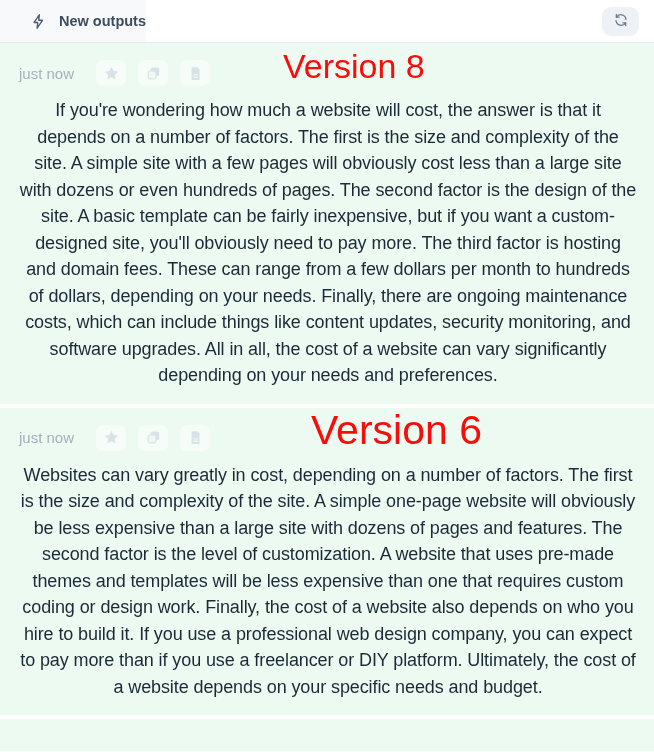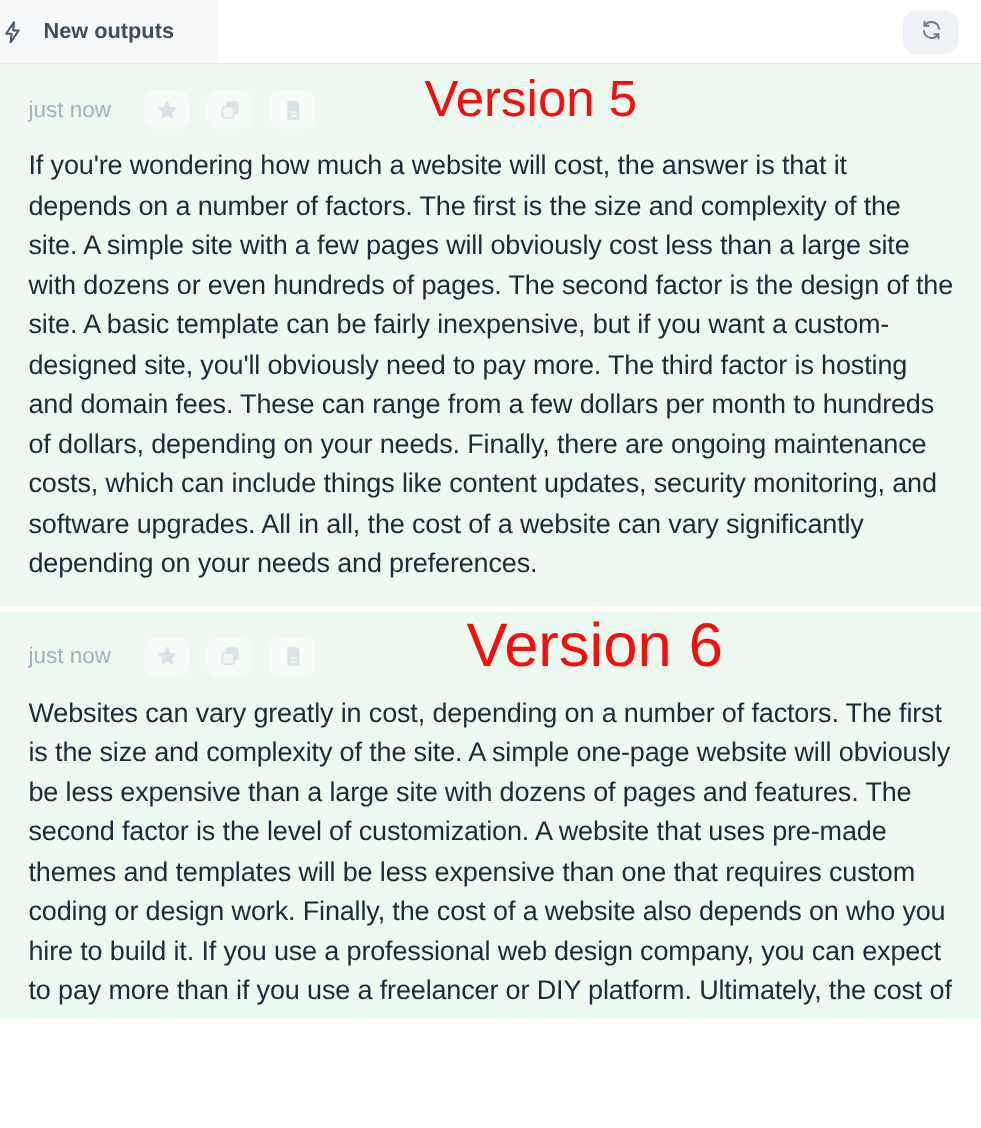--- a/index.html
+++ b/index.html
@@ -6,36 +6,36 @@
   html, body { width: 654px; height: 752px; overflow: hidden; background: #ffffff; }
   body { font-family: "Liberation Sans", sans-serif; }
 
   
   .tabbar {
     display: flex; align-items: stretch;
     height: 43px; background: #ffffff;
     border-bottom: 1px solid #e4eaf0;
   }
   .tab {
-    display: flex; align-items: center; justify-content: flex-start;
+    display: flex; align-items: center; justify-content: flex-end;
     gap: 12px; width: 146px; cursor: pointer;
     font-size: 14.5px; color: #64748b;
   }
   .tab.active { background: #f7f9fb; color: #3f4c5d; font-weight: 700; }
   .tab .ticon { width: 17px; height: 17px; display: block; }
   .refresh-btn {
     margin-left: auto; align-self: center; margin-right: 15px;
     width: 37px; height: 29px; border: none; border-radius: 9px;
     background: #eef2f6; display: flex; align-items: center; justify-content: center;
     cursor: pointer;
   }
   .refresh-btn svg { width: 16px; height: 16px; }
 
   
-  .cards { height: 636px; overflow: hidden; }
+  .cards { height: 708px; overflow: hidden; text-align: center; }
   .card {
     position: relative; background: #edfaf2;
     padding: 16px 17px 15px 19px; margin-bottom: 4px;
   }
   .card.stub { height: 40px; margin-bottom: 0; }
 
   .card-header { display: flex; align-items: center; height: 28px; }
   .timestamp { font-size: 15px; color: #a3b1bc; margin-right: 22px; }
   .iconbtn {
     width: 30px; height: 26px; border: none; border-radius: 7px;
@@ -105,21 +105,21 @@
       </button>
       <button class="iconbtn">
         <span>
           <svg viewBox="0 0 24 24">
               <path d="M6.5 3h8.2l3 3.2V21h-11.2z" fill="#d9e2e6"></path>
               <rect x="9" y="13" width="6.5" height="1.8" fill="#edfaf2"></rect>
               <rect x="9" y="16.5" width="6.5" height="1.8" fill="#edfaf2"></rect>
             </svg>
         </span>
       </button>
-      <span class="annotation ann-1">Version 5</span>
+      <span class="annotation ann-1">Version 8</span>
     </div>
     <p class="output-text">If you're wondering how much a website will cost, the answer is that it depends on a number of factors. The first is the size and complexity of the site. A simple site with a few pages will obviously cost less than a large site with dozens or even hundreds of pages. The second factor is the design of the site. A basic template can be fairly inexpensive, but if you want a custom-designed site, you'll obviously need to pay more. The third factor is hosting and domain fees. These can range from a few dollars per month to hundreds of dollars, depending on your needs. Finally, there are ongoing maintenance costs, which can include things like content updates, security monitoring, and software upgrades. All in all, the cost of a website can vary significantly depending on your needs and preferences.</p>
   </div>
 
   <div class="card">
     <div class="card-header">
       <span class="timestamp">just now</span>
       <button class="iconbtn">
         <span>
           <svg viewBox="0 0 24 24" fill="#d9e2e6">

